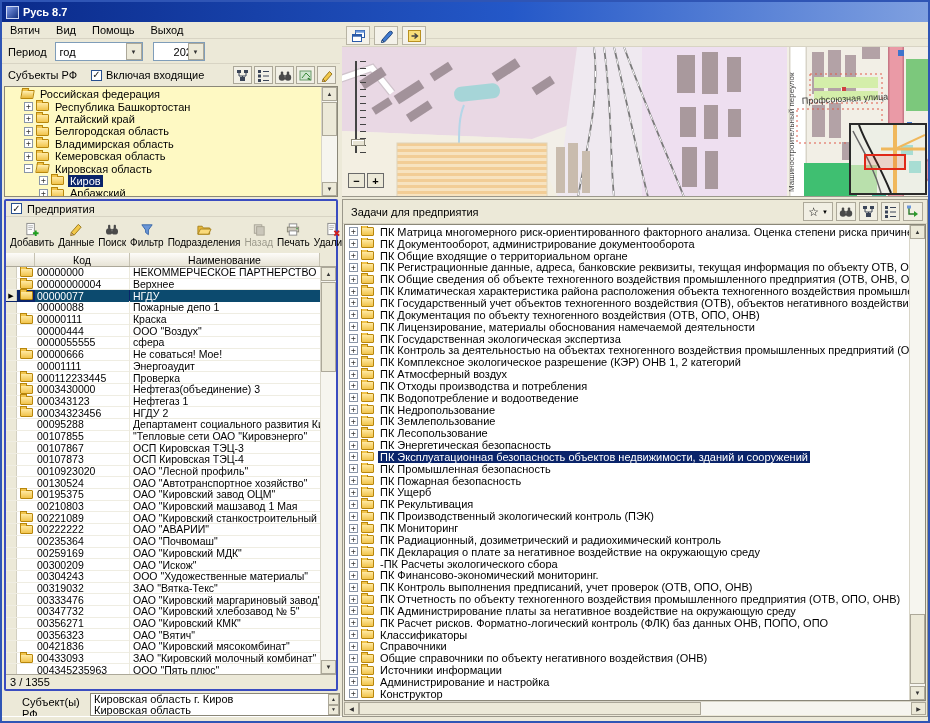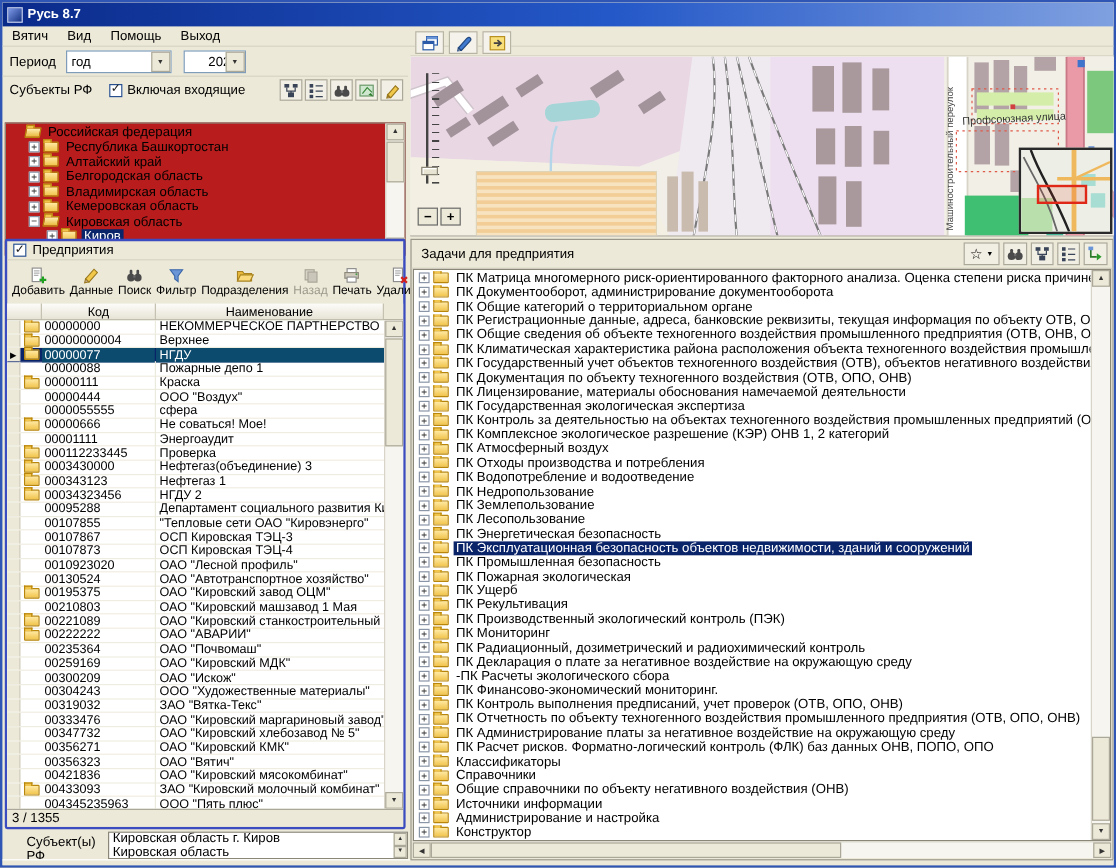--- a/index.html
+++ b/index.html
@@ -34,22 +34,22 @@
     display:flex; align-items:center; }
   .cb { width:11px; height:11px; background:#fff; border:1px solid #29508e;
     display:inline-flex; align-items:center; justify-content:center; font-size:10px;
     line-height:10px; color:#222; flex:none; }
   #subjrow .cb { margin:0 4px 0 14px; }
   .iconbtn { height:18px; min-width:19px; border:1px solid #aca899; background:#f2f0e6;
     display:inline-flex; align-items:center; justify-content:center; margin-left:2px; padding:0 1px; }
   #subj-icons { margin-left:auto; margin-right:4px; display:flex; }
 
   
-  #subjects-tree-wrap { position:absolute; left:2px; top:100px; width:334px; height:111px;
-    background:#b91c1c; border:1px solid #8a8778; display:flex; }
+  #subjects-tree-wrap { position:absolute; left:2px; top:84px; width:334px; height:111px;
+    background:#fef9c3; border:1px solid #8a8778; display:flex; }
   #subjects-tree { flex:1; overflow:hidden; padding-top:1px; }
   .trow { display:flex; align-items:center; height:12.4px; white-space:nowrap; }
   .expander { width:9px; height:9px; border:1px solid #8a96a8; background:#fff;
     font-size:8px; line-height:7px; display:inline-flex; align-items:center; justify-content:center;
     color:#333; margin-right:3px; flex:none; font-family:"DejaVu Sans Mono", monospace; }
   .exp-spacer { width:12px; flex:none; }
   .folder { display:inline-block; width:13px; height:9px;
     background:linear-gradient(#ffe9a2,#f1c44c); border:1px solid #b8860b; border-radius:1px;
     position:relative; margin-right:4px; flex:none; }
   .folder::before { content:""; position:absolute; left:-1px; top:-3px; width:5px; height:2px;
@@ -810,21 +810,21 @@
             <span class="tklabel">ПК Матрица многомерного риск-ориентированного факторного анализа. Оценка степени риска причинения вреда (ущерба) охраняемым законом</span>
           </div>
           <div class="titem">
             <span class="expander">+</span>
             <span class="folder"></span>
             <span class="tklabel">ПК Документооборот, администрирование документооборота</span>
           </div>
           <div class="titem">
             <span class="expander">+</span>
             <span class="folder"></span>
-            <span class="tklabel">ПК Общие категорий о территориальном органе</span>
+            <span class="tklabel">ПК Общие входящие о территориальном органе</span>
           </div>
           <div class="titem">
             <span class="expander">+</span>
             <span class="folder"></span>
             <span class="tklabel">ПК Регистрационные данные, адреса, банковские реквизиты, текущая информация по объекту ОТВ, ОПО, ОНВ</span>
           </div>
           <div class="titem">
             <span class="expander">+</span>
             <span class="folder"></span>
             <span class="tklabel">ПК Общие сведения об объекте техногенного воздействия промышленного предприятия (ОТВ, ОНВ, ОПО),  техпроцессы, опасные материалы, </span>
@@ -905,21 +905,21 @@
             <span class="tklabel sel">ПК Эксплуатационная безопасность объектов недвижимости, зданий и сооружений</span>
           </div>
           <div class="titem">
             <span class="expander">+</span>
             <span class="folder"></span>
             <span class="tklabel">ПК Промышленная безопасность</span>
           </div>
           <div class="titem">
             <span class="expander">+</span>
             <span class="folder"></span>
-            <span class="tklabel">ПК Пожарная экологическая</span>
+            <span class="tklabel">ПК Пожарная безопасность</span>
           </div>
           <div class="titem">
             <span class="expander">+</span>
             <span class="folder"></span>
             <span class="tklabel">ПК Ущерб</span>
           </div>
           <div class="titem">
             <span class="expander">+</span>
             <span class="folder"></span>
             <span class="tklabel">ПК Рекультивация</span>

